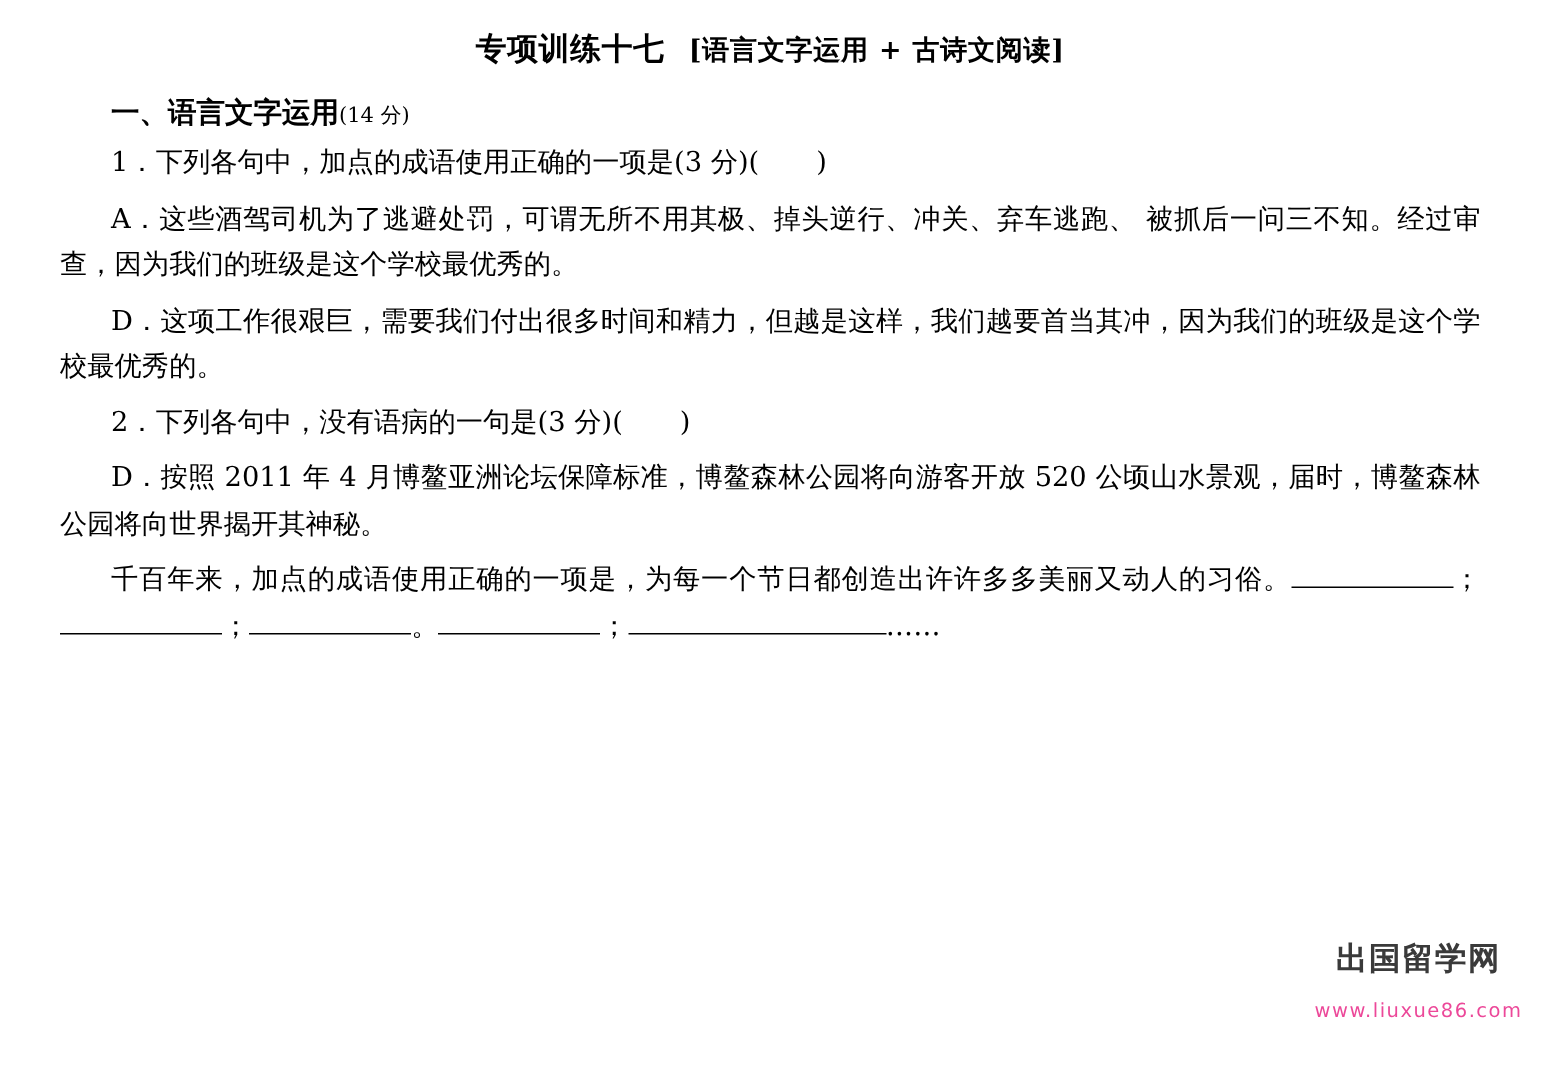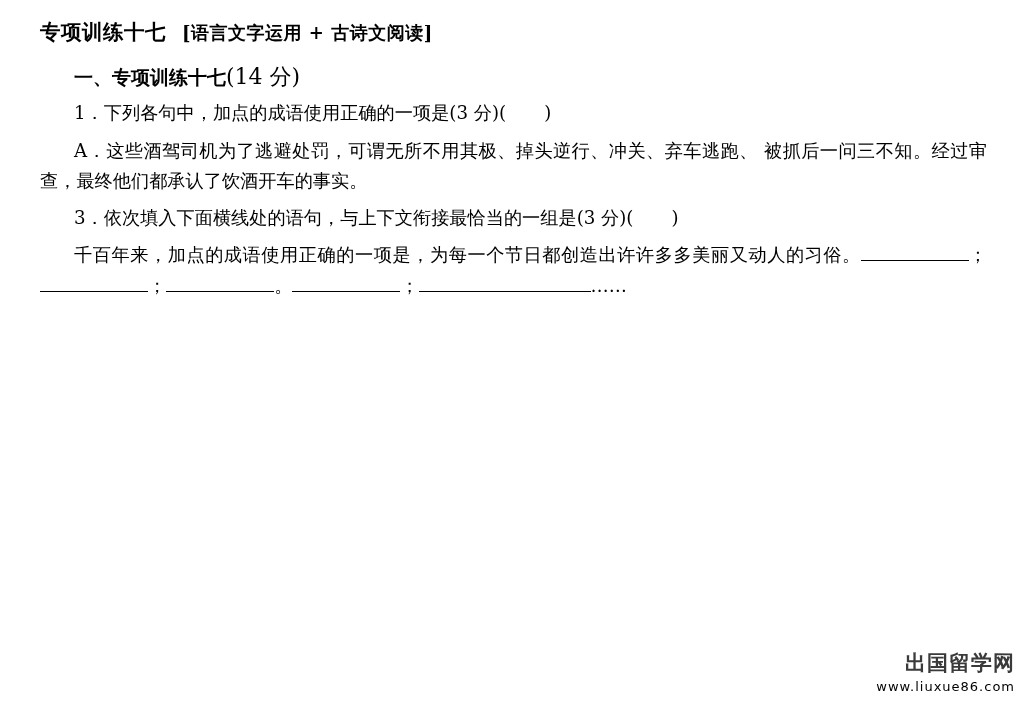--- a/index.html
+++ b/index.html
@@ -16,41 +16,41 @@
     overflow: hidden;
   }
   .page {
     position: relative;
     width: 1027px;
     height: 722px;
     box-sizing: border-box;
     padding: 8px 40px 0 40px;
   }
   .doc-title {
-    text-align: left;
+    text-align: center;
     font-size: 20.5px;
     font-weight: bold;
     letter-spacing: 0.5px;
     margin: 10px 0 0 0;
     white-space: nowrap;
   }
   .doc-title .sub {
     font-size: 18px;
     font-weight: bold;
     margin-left: 16px;
   }
   .section-head {
     font-size: 19px;
     font-weight: bold;
     margin: 16px 0 0 0;
     text-indent: 34px;
   }
   .section-head .pts {
     font-weight: normal;
-    font-size: 22px;
+    font-size: 14px;
   }
   p.para {
     font-size: 18.2px;
     line-height: 30.5px;
     margin: 7px 0 0 0;
     text-indent: 34px;
     text-align: justify;
     word-break: break-all;
   }
   p.q {
@@ -67,61 +67,63 @@
   .w3 { width: 108px; }
   .w4 { width: 108px; }
   .w5 { width: 172px; }
   .paren-sp {
     display: inline-block;
     width: 38px;
   }
   .watermark {
     position: absolute;
     right: 12px;
-    bottom: 28px;
-    text-align: right;
+    bottom: 40px;
+    text-align: center;
     pointer-events: none;
   }
   .watermark .wm-main {
     font-family: "DejaVu Sans", "Liberation Sans", sans-serif;
     font-size: 21px;
     font-weight: bold;
     color: #3a3a3a;
     letter-spacing: 1px;
   }
   .watermark .wm-sub {
     font-family: "DejaVu Sans", "Liberation Sans", sans-serif;
     font-size: 13px;
-    color: #000000;
+    color: #ec4899;
     letter-spacing: 1px;
-    margin-top: 2px;
+    margin-top: 14px;
   }
 </style>
 </head>
 <body>
 
 <div class="page">
 
   <div class="doc-title">
     <span>专项训练十七</span><span class="sub">[语言文字运用 + 古诗文阅读]</span>
   </div>
 
   <div class="section-head">
-    <span>一、专项训练十七</span><span class="pts">(14 分)</span>
+    <span>一、语言文字运用</span><span class="pts">(14 分)</span>
   </div>
 
   <p class="para q">
     <span>1．下列各句中，加点的成语使用正确的一项是(3 分)(</span><span class="paren-sp"></span><span>)</span>
   </p>
-  <p class="para">A．这些酒驾司机为了逃避处罚，可谓无所不用其极、掉头逆行、冲关、弃车逃跑、 被抓后一问三不知。经过审查，最终他们都承认了饮酒开车的事实。</p>
-
+  <p class="para">A．这些酒驾司机为了逃避处罚，可谓无所不用其极、掉头逆行、冲关、弃车逃跑、 被抓后一问三不知。经过审查，因为我们的班级是这个学校最优秀的。</p>
+  <p class="para">D．这项工作很艰巨，需要我们付出很多时间和精力，但越是这样，我们越要首当其冲，因为我们的班级是这个学校最优秀的。</p>
 
   <p class="para q">
-    <span>3．依次填入下面横线处的语句，与上下文衔接最恰当的一组是(3 分)(</span><span class="paren-sp"></span><span>)</span>
+    <span>2．下列各句中，没有语病的一句是(3 分)(</span><span class="paren-sp"></span><span>)</span>
   </p>
+  <p class="para">D．按照 2011 年 4 月博鳌亚洲论坛保障标准，博鳌森林公园将向游客开放 520 公顷山水景观，届时，博鳌森林公园将向世界揭开其神秘。</p>
+
   <p class="para">
     <span>千百年来，加点的成语使用正确的一项是，为每一个节日都创造出许许多多美丽又动人的习俗。</span><span class="blankline w1"></span><span>；</span><span class="blankline w2"></span><span>；</span><span class="blankline w3"></span><span>。</span><span class="blankline w4"></span><span>；</span><span class="blankline w5"></span><span>……</span>
   </p>
 
   <div class="watermark">
     <div class="wm-main">出国留学网</div>
     <div class="wm-sub">www.liuxue86.com</div>
   </div>
 
 </div>

